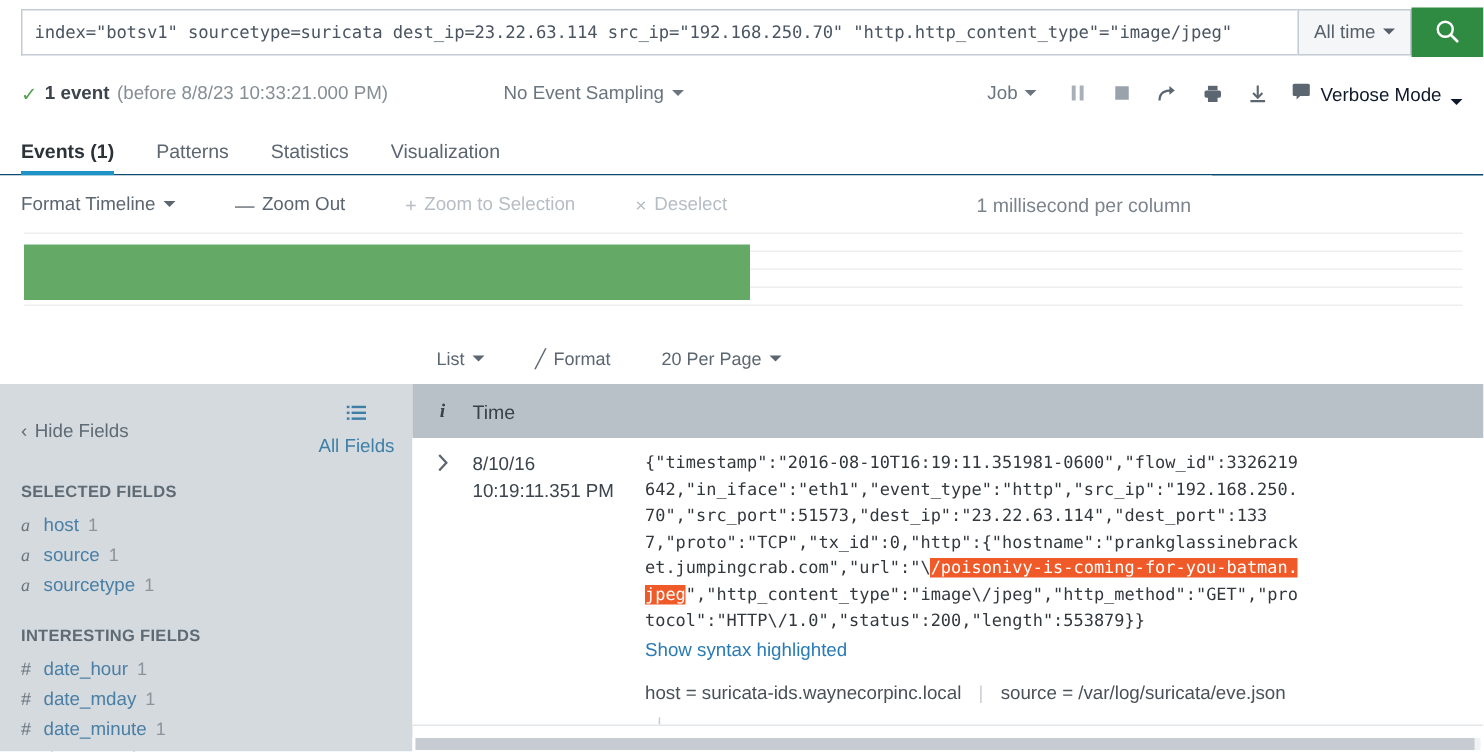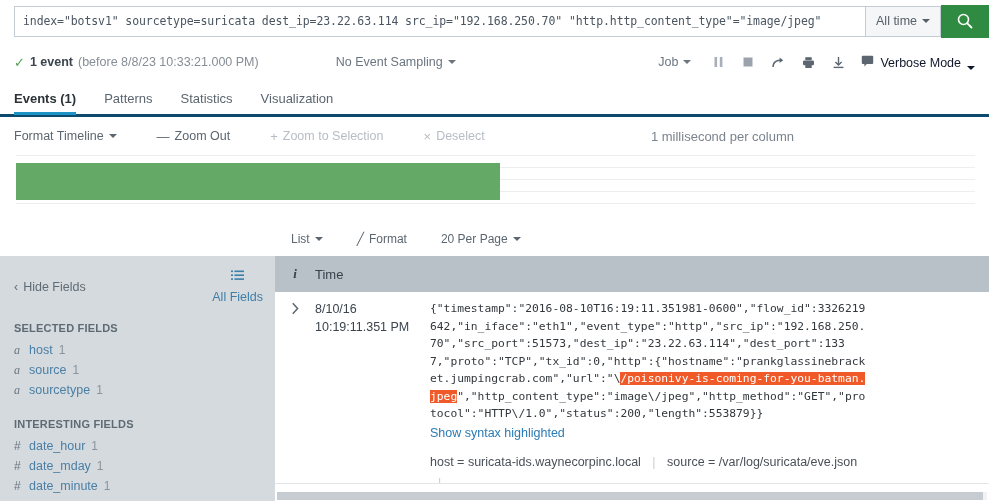--- a/index.html
+++ b/index.html
@@ -67,21 +67,21 @@
   .ctrl { width: 30px; display: flex; align-items: center; justify-content: center; color: #9aa3ac; }
   .ctrl.dark { color: #5c6670; }
   .verbose { display: flex; align-items: flex-end; gap: 6px; padding-left: 8px; color: #0f172a; }
 
   
   .tabs {
     position: absolute; left: 0; top: 82px; width: 989px; height: 35px;
     background: #ffffff;
     display: flex; align-items: flex-end;
     padding-left: 14px;
-    border-bottom: 3px solid #0c4a6e;
+    border-bottom: 1px solid #0c4a6e;
   }
   .tab {
     font-size: 13px; color: #5c6670; padding: 0 14px 8px 0; margin-right: 14px;
     position: relative;
   }
   .tab.active { color: #2c3338; font-weight: bold; }
   .tab.active::after {
     content: ""; position: absolute; left: 0; right: 14px; bottom: -1px;
     height: 3px; background: #1e93c6;
   }

